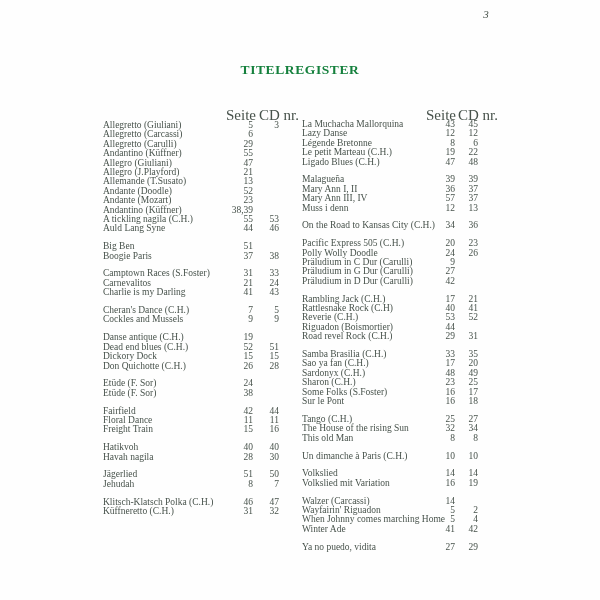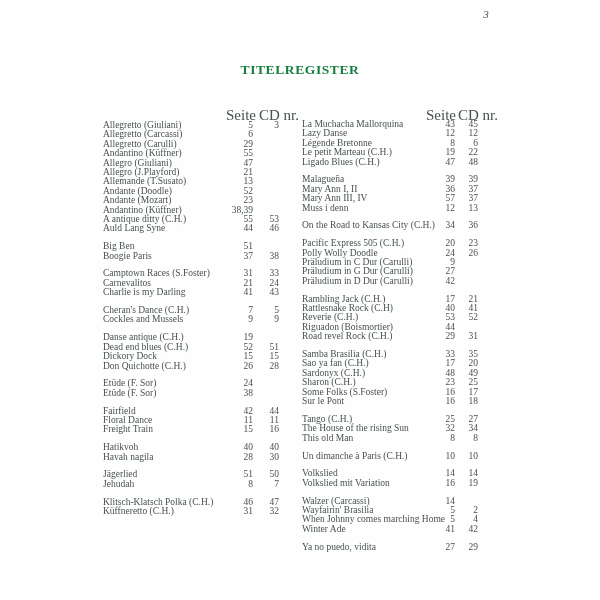--- a/index.html
+++ b/index.html
@@ -99,21 +99,21 @@
           <span class="t">Andante (Mozart)</span>
           <span class="s">23</span>
           <span class="c"></span>
         </div>
         <div class="row">
           <span class="t">Andantino (Küffner)</span>
           <span class="s">38,39</span>
           <span class="c"></span>
         </div>
         <div class="row">
-          <span class="t">A antique ditty (C.H.)</span>
+          <span class="t">A tickling nagila (C.H.)</span>
           <span class="s">55</span>
           <span class="c">53</span>
         </div>
         <div class="row">
           <span class="t">Auld Lang Syne</span>
           <span class="s">44</span>
           <span class="c">46</span>
         </div>
       </div>
       <div class="group">
@@ -424,21 +424,21 @@
           <span class="c">19</span>
         </div>
       </div>
       <div class="group">
         <div class="row">
           <span class="t">Walzer (Carcassi)</span>
           <span class="s">14</span>
           <span class="c"></span>
         </div>
         <div class="row">
-          <span class="t">Wayfairin' Brasilia</span>
+          <span class="t">Wayfairin' Riguadon</span>
           <span class="s">5</span>
           <span class="c">2</span>
         </div>
         <div class="row">
           <span class="t">When Johnny comes marching Home</span>
           <span class="s">5</span>
           <span class="c">4</span>
         </div>
         <div class="row">
           <span class="t">Winter Ade</span>

